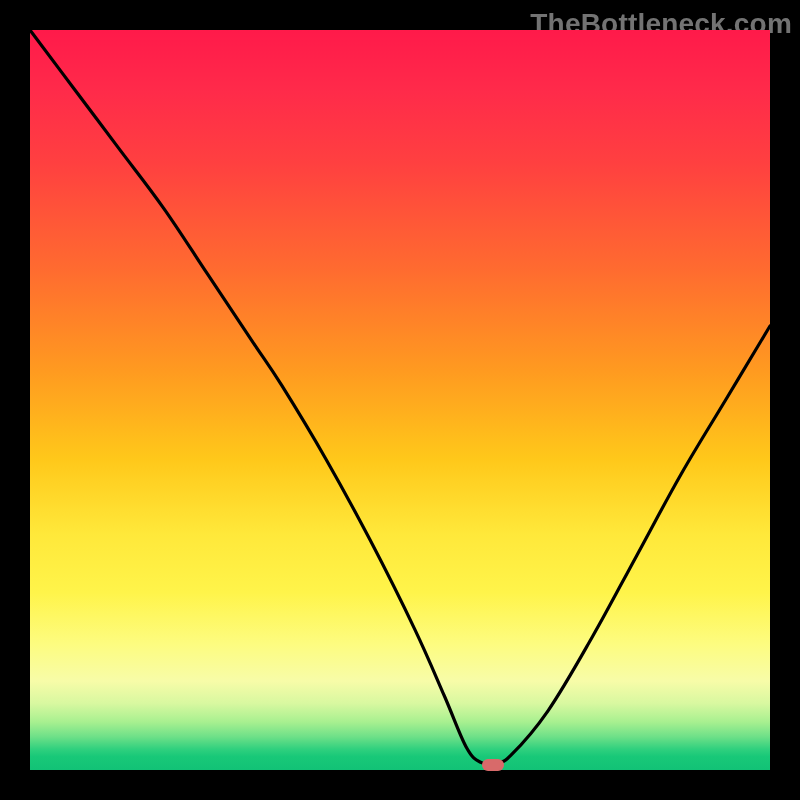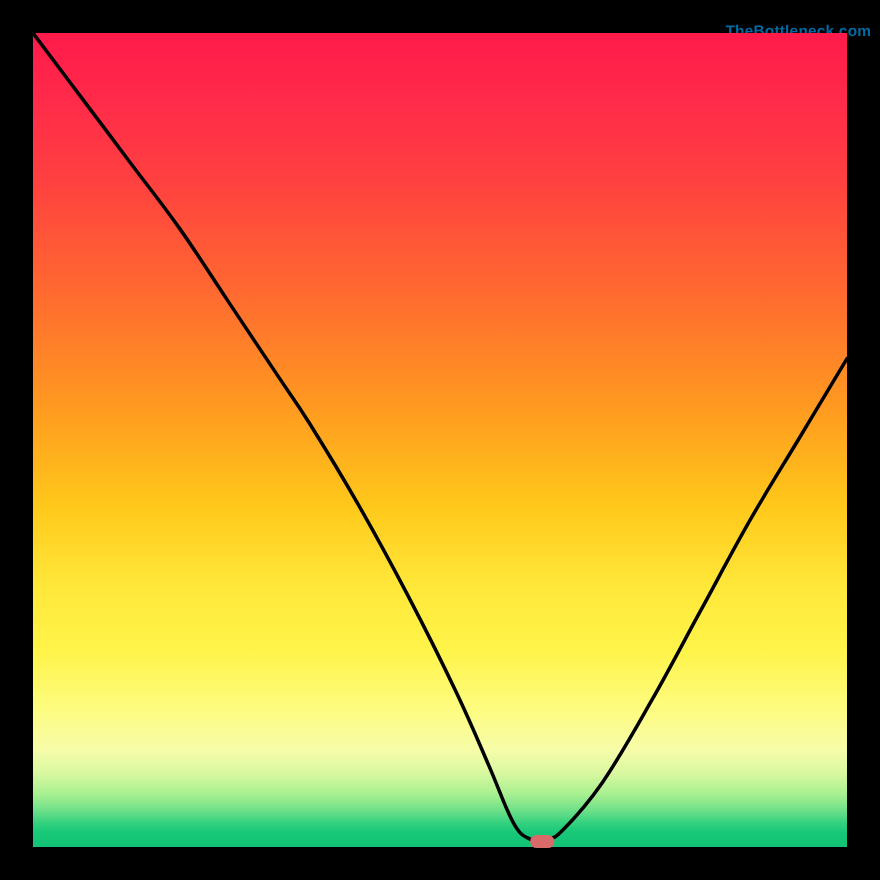--- a/index.html
+++ b/index.html
@@ -51,24 +51,24 @@
   .marker {
     position: absolute;
     width: 22px;
     height: 12px;
     background: #d86a6a;
     border-radius: 6px;
     transform: translate(-50%, -50%);
   }
   .watermark {
     position: absolute;
-    top: 20px;
+    top: 8px;
     right: 8px;
-    color: #0369a1;
-    font-size: 14px;
+    color: #737373;
+    font-size: 28px;
     font-weight: 600;
     letter-spacing: 0.2px;
   }
 </style>
 </head>
 <body>
 
 <div class="frame">
 
   <div class="watermark">TheBottleneck.com</div>

